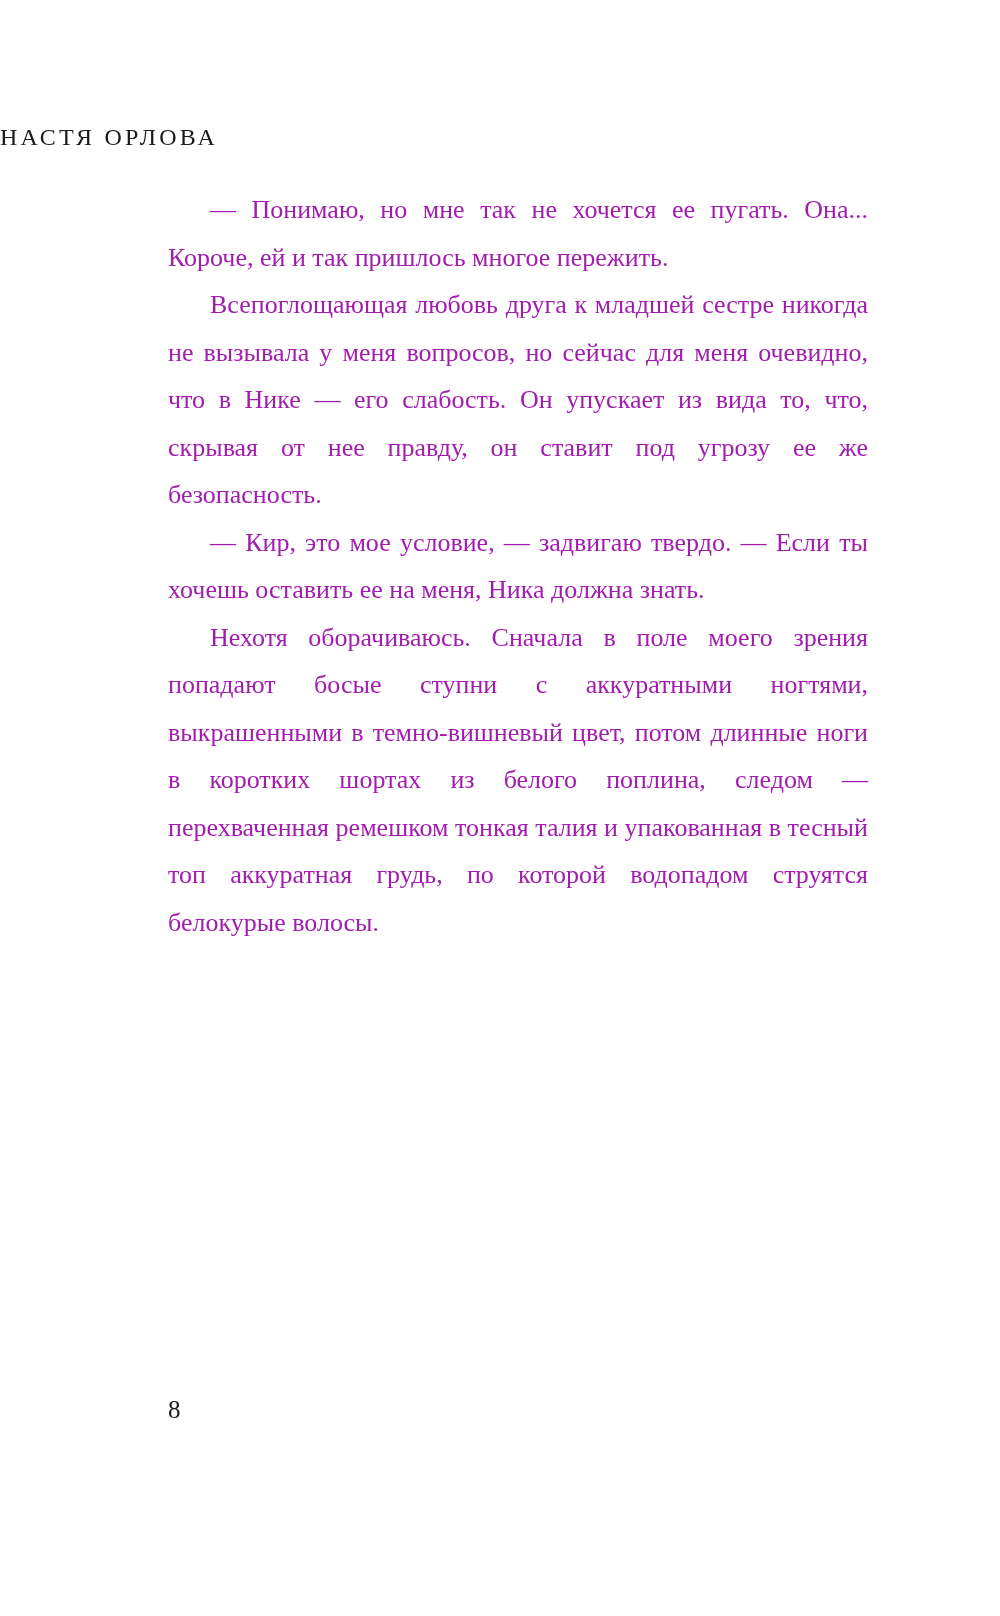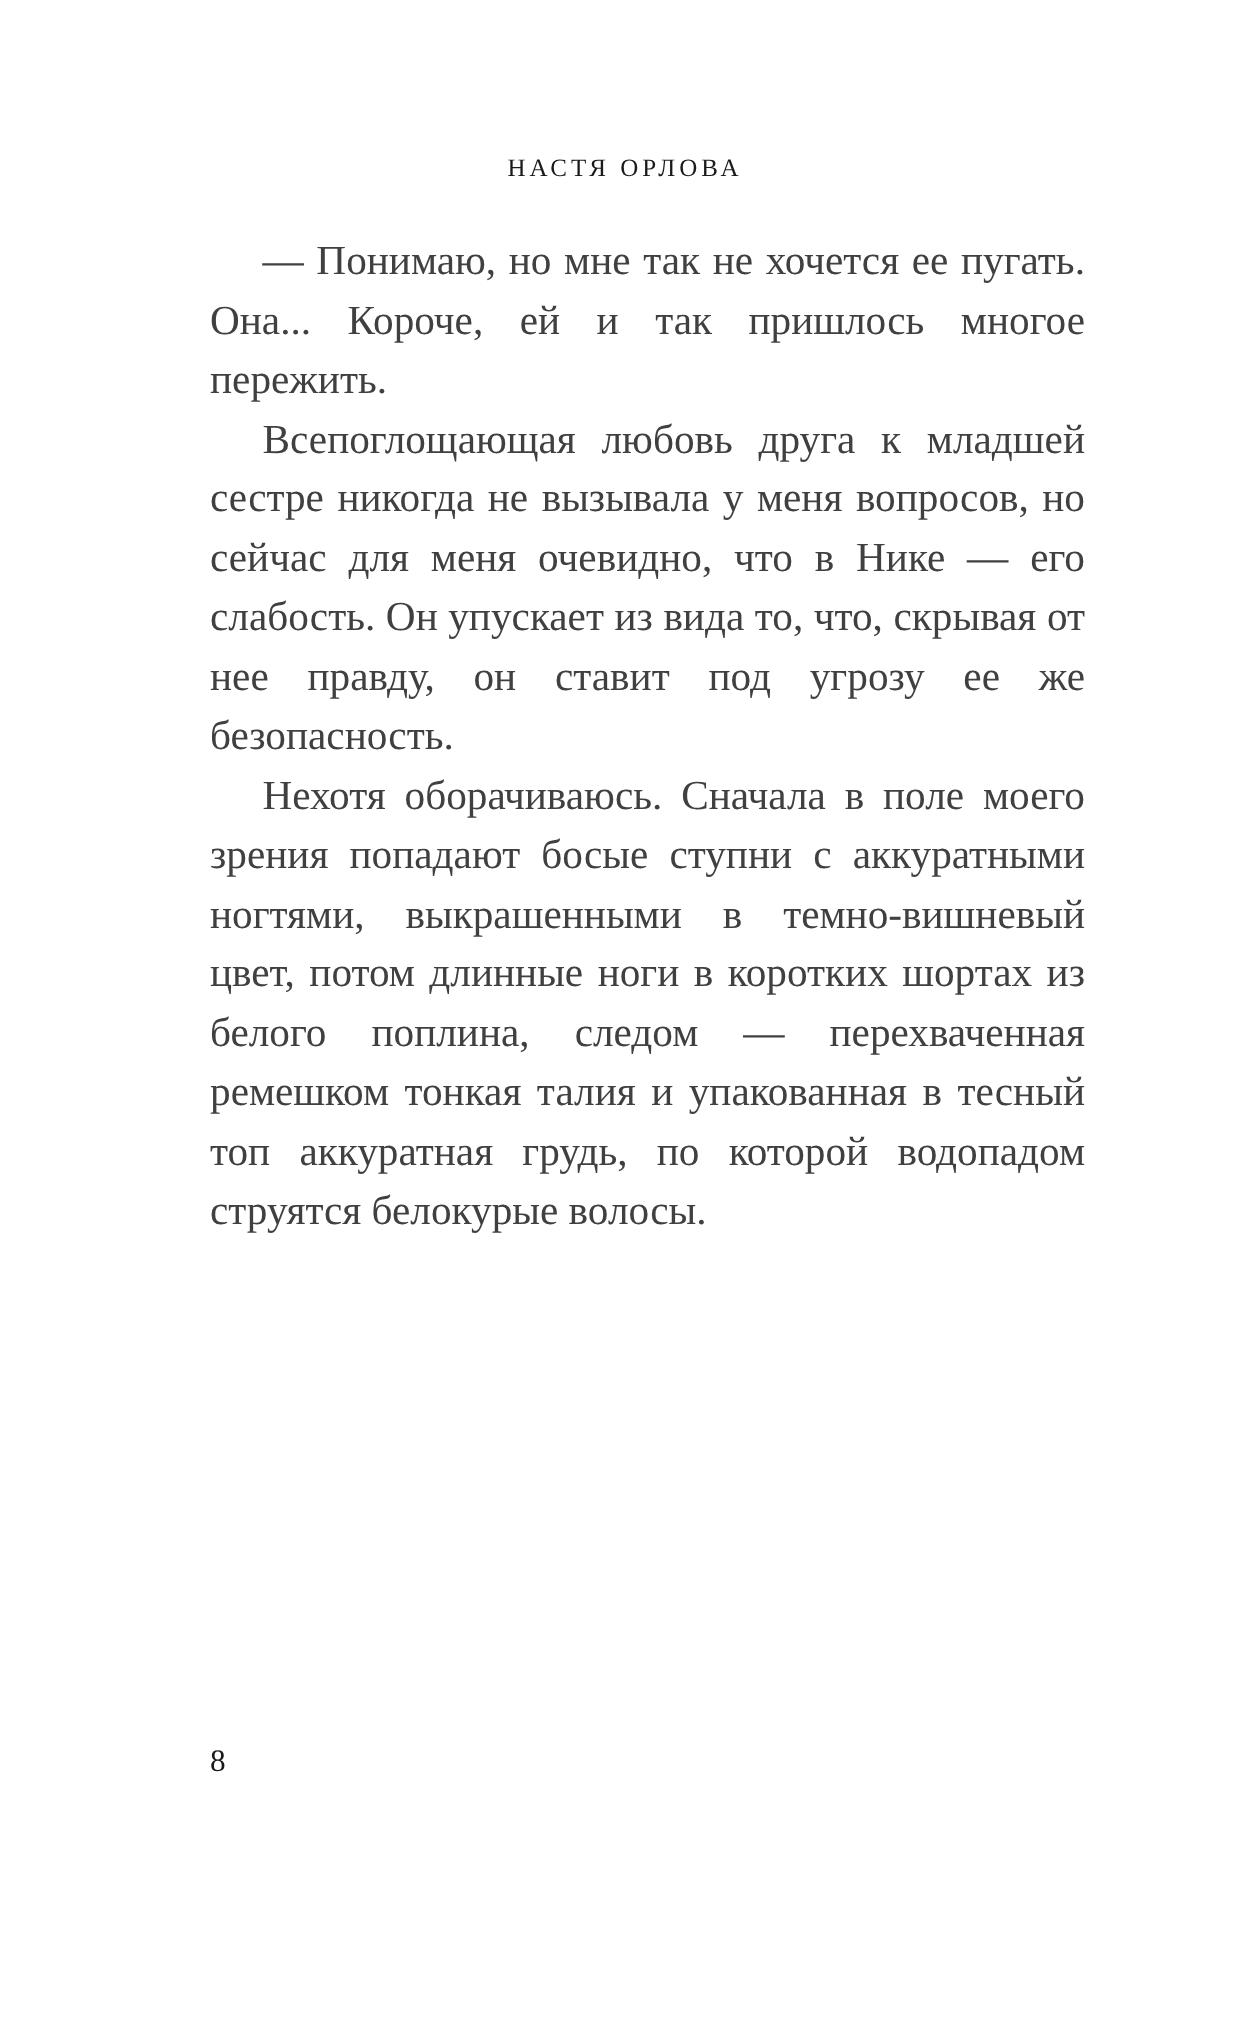--- a/index.html
+++ b/index.html
@@ -21,37 +21,36 @@
     left: 0;
     width: 1000px;
     height: 1616px;
     background: #ffffff;
   }
   .running-head {
     position: absolute;
     top: 124px;
     left: 0;
     width: 1000px;
-    text-align: center;
-    font-size: 20px;
+    font-size: 24px;
     letter-spacing: 3.2px;
     color: #1a1a1a;
     text-transform: uppercase;
     font-family: "Liberation Serif", "DejaVu Serif", serif;
   }
   .text-block {
     position: absolute;
     top: 186px;
     left: 168px;
     width: 700px;
-    font-size: 33px;
+    font-size: 26px;
     line-height: 47.5px;
     text-align: justify;
     text-justify: inter-word;
-    color: #404040;
+    color: #a21caf;
     hyphens: manual;
   }
   .text-block p {
     margin: 0;
     text-indent: 42px;
   }
   .folio {
     position: absolute;
     top: 1396px;
     left: 168px;
@@ -62,18 +61,19 @@
 </head>
 <body>
 
 <div class="page">
 
   <div class="running-head">Настя Орлова</div>
 
   <div class="text-block">
     <p>— Понимаю, но мне так не хочется ее пугать. Она... Короче, ей и так пришлось многое пережить.</p>
     <p>Всепоглощающая любовь друга к младшей сестре никогда не вызывала у меня вопросов, но сейчас для меня очевидно, что в Нике — его слабость. Он упускает из вида то, что, скрывая от нее правду, он ставит под угрозу ее же безопасность.</p>
+    <p>— Кир, это мое условие, — задвигаю твердо. — Если ты хочешь оставить ее на меня, Ника должна знать.</p>
     <p>Нехотя оборачиваюсь. Сначала в поле моего зрения попадают босые ступни с аккуратными ногтями, выкрашенными в темно-вишневый цвет, потом длинные ноги в коротких шортах из белого поплина, следом — перехваченная ремешком тонкая талия и упакованная в тесный топ аккуратная грудь, по которой водопадом струятся белокурые волосы.</p>
   </div>
 
   <div class="folio">8</div>
 
 </div>
 
 </body></html>

